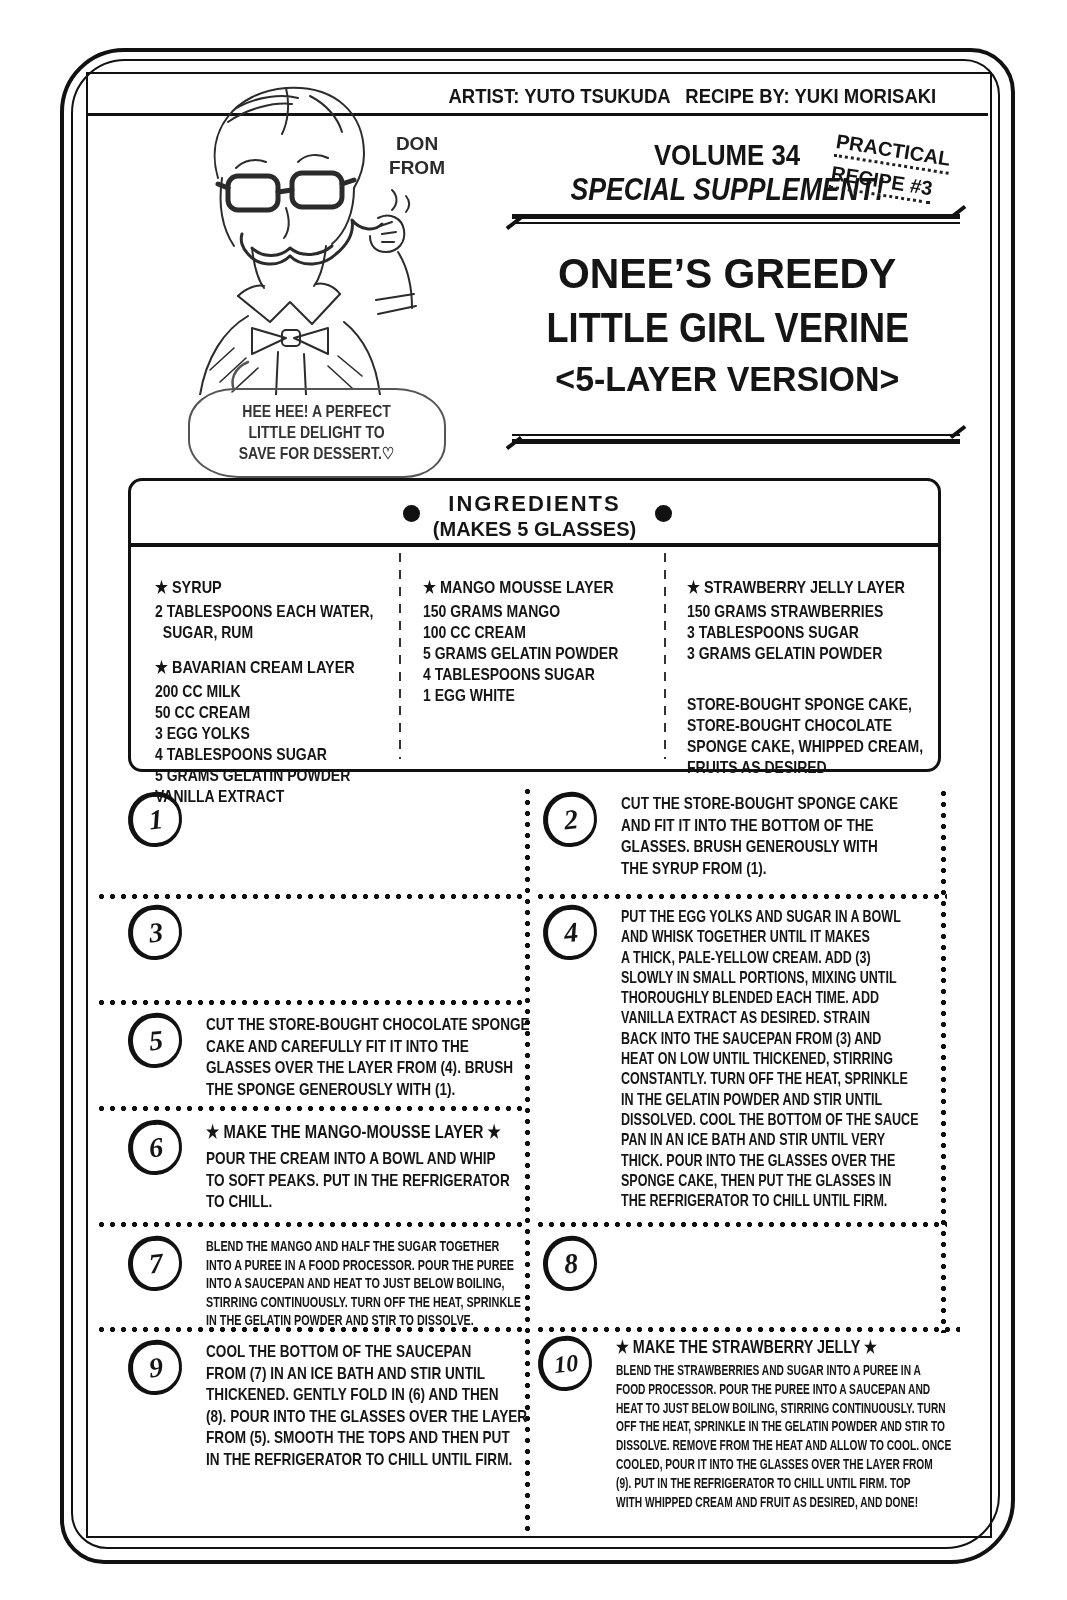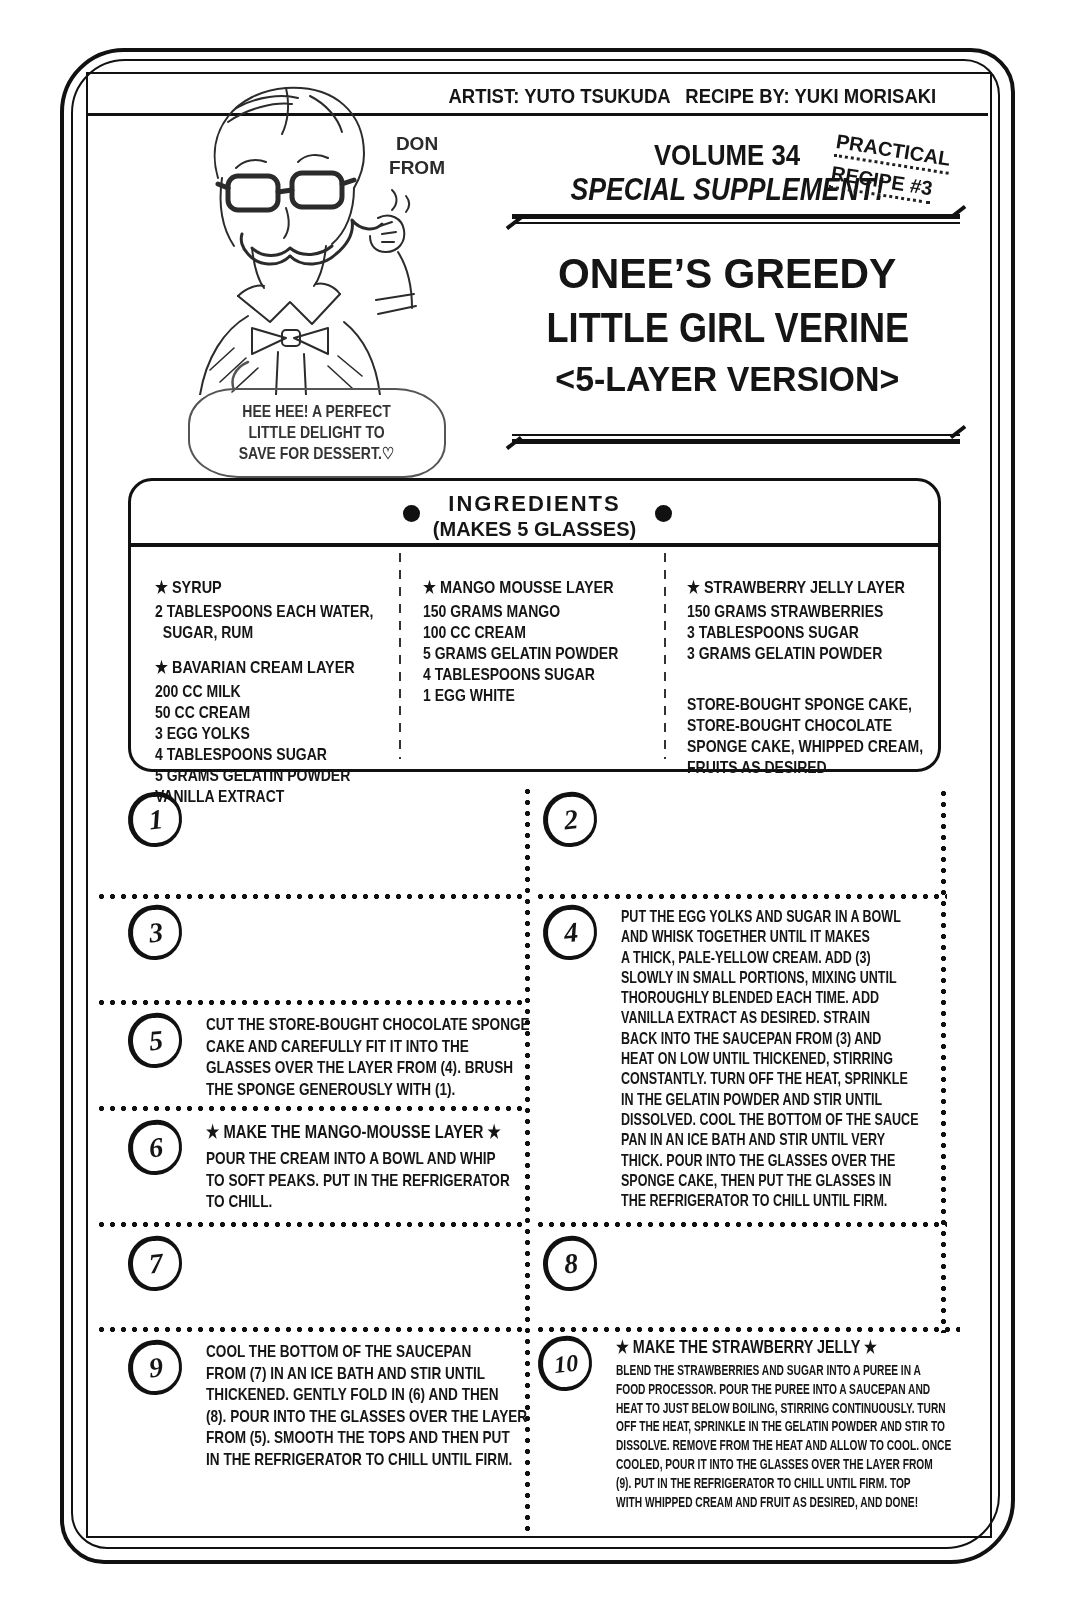--- a/index.html
+++ b/index.html
@@ -25,21 +25,21 @@
   .double-rule.flip .dr-b{border-top-width:5px;}
   .double-rule::before{content:"";position:absolute;left:-7px;top:7px;width:18px;height:4px;background:#111;transform:rotate(-38deg);}
   .double-rule::after{content:"";position:absolute;right:-7px;top:-4px;width:18px;height:4px;background:#111;transform:rotate(-38deg);}
   
   .dots-h{position:absolute;height:7px;background-image:radial-gradient(circle,#111 2.4px,transparent 2.9px);
           background-size:11px 7px;background-repeat:repeat-x;}
   .dots-v{position:absolute;width:7px;background-image:radial-gradient(circle,#111 2.4px,transparent 2.9px);
           background-size:7px 11px;background-repeat:repeat-y;}
   
   .ingbox{position:absolute;left:128px;top:478px;width:807px;height:288px;
-          border:3px solid #111;border-radius:24px;}
+          border:3px solid #111;border-radius:14px;}
   .ing-rule{position:absolute;left:0;right:0;top:62px;height:4px;background:#111;}
   .ing-dot{position:absolute;width:17px;height:17px;border-radius:50%;background:#111;top:24px;}
   .ing-divider{position:absolute;top:72px;bottom:10px;width:2px;
                background:repeating-linear-gradient(to bottom,#333 0 9px,transparent 9px 17px);}
   .ing-col{position:absolute;top:96px;}
   .ig-h{font-size:17px;font-weight:700;white-space:pre;transform:scaleX(.85);transform-origin:left top;margin-bottom:3px;}
   .ig-b{font-size:16.5px;line-height:21px;font-weight:700;white-space:pre;transform:scaleX(.85);transform-origin:left top;margin-bottom:14px;}
   
   .step{position:absolute;display:flex;align-items:flex-start;}
   .num{flex:0 0 auto;width:46px;height:46px;border:4px solid #111;border-width:5px 3px 4px 5px;
@@ -223,39 +223,52 @@
     <div class="stitle">★ MAKE THE MANGO-MOUSSE LAYER ★</div>
     <div class="sbody">POUR THE CREAM INTO A BOWL AND WHIP
 TO SOFT PEAKS. PUT IN THE REFRIGERATOR
 TO CHILL.</div>
   </div>
 </div>
 <div class="step" style="left:128px;top:1236px;">
   <div class="num">
       <span>7</span>
     </div>
+  <div class="stext">
+    <div class="sbody" style="font-size:15px;line-height:18.5px;transform:scaleX(.72);">BLEND THE MANGO AND HALF THE SUGAR TOGETHER
+INTO A PUREE IN A FOOD PROCESSOR. POUR THE PUREE
+INTO A SAUCEPAN AND HEAT TO JUST BELOW BOILING,
+STIRRING CONTINUOUSLY. TURN OFF THE HEAT, SPRINKLE
+IN THE GELATIN POWDER AND STIR TO DISSOLVE.</div>
+  </div>
 </div>
 <div class="step" style="left:128px;top:1340px;">
   <div class="num">
       <span>9</span>
     </div>
   <div class="stext">
     <div class="sbody">COOL THE BOTTOM OF THE SAUCEPAN
 FROM (7) IN AN ICE BATH AND STIR UNTIL
 THICKENED. GENTLY FOLD IN (6) AND THEN
 (8). POUR INTO THE GLASSES OVER THE LAYER
 FROM (5). SMOOTH THE TOPS AND THEN PUT
 IN THE REFRIGERATOR TO CHILL UNTIL FIRM.</div>
   </div>
 </div>
 
 <div class="step" style="left:543px;top:792px;">
   <div class="num">
       <span>2</span>
     </div>
+  <div class="stext">
+    <div class="sbody">CUT THE STORE-BOUGHT SPONGE CAKE
+AND FIT IT INTO THE BOTTOM OF THE
+GLASSES. BRUSH GENEROUSLY WITH
+THE SYRUP FROM (1).</div>
+  </div>
 </div>
 <div class="step" style="left:543px;top:905px;">
   <div class="num">
       <span>4</span>
     </div>
   <div class="stext">
     <div class="sbody" style="font-size:16.5px;line-height:20.3px;transform:scaleX(.76);">PUT THE EGG YOLKS AND SUGAR IN A BOWL
 AND WHISK TOGETHER UNTIL IT MAKES
 A THICK, PALE-YELLOW CREAM. ADD (3)
 SLOWLY IN SMALL PORTIONS, MIXING UNTIL

